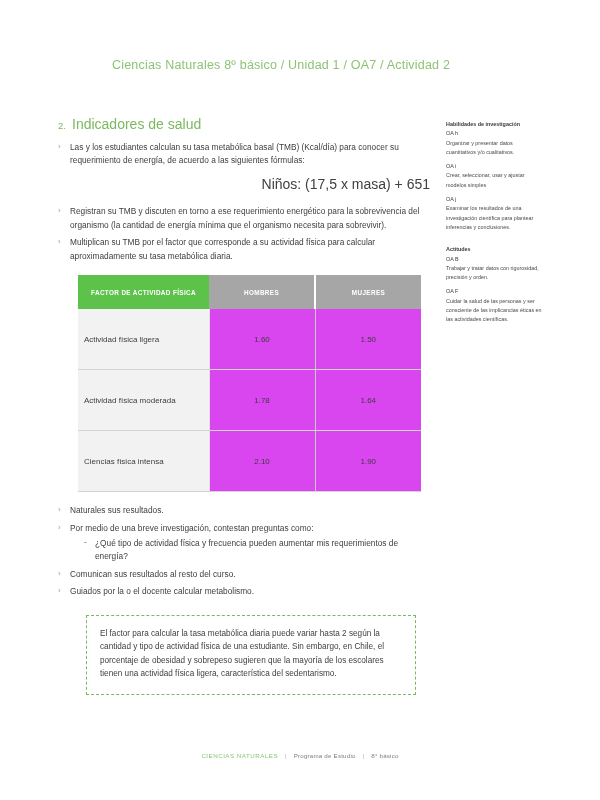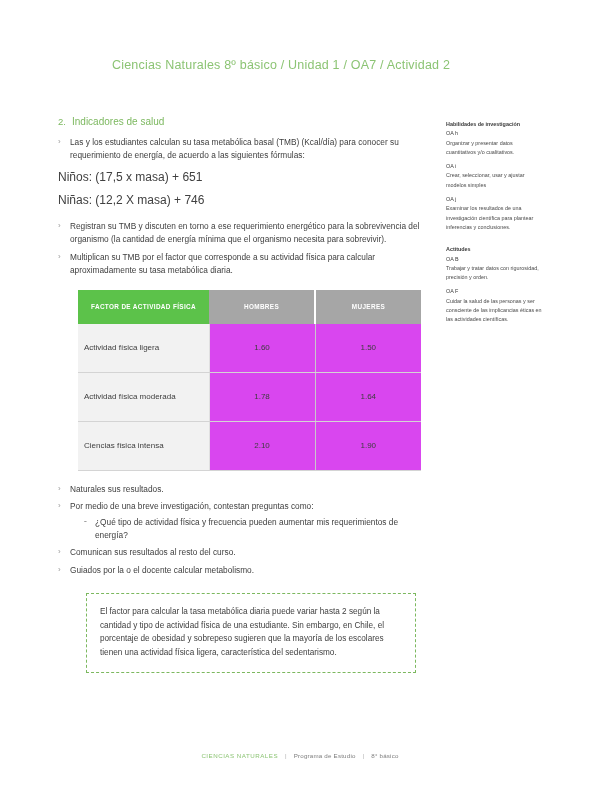--- a/index.html
+++ b/index.html
@@ -48,21 +48,21 @@
     color: #7cb85f;
     font-size: 9.5px;
     margin-bottom: 9px;
   }
   .section-num {
     width: 14px;
     flex: none;
     font-size: 9.5px;
   }
   .section-title {
-    font-size: 10px;
+    font-size: 14px;
   }
 
   
   ul.bullets {
     list-style: none;
     margin: 0;
     padding: 0;
   }
   ul.bullets > li {
     position: relative;
@@ -93,22 +93,22 @@
     line-height: 1.62;
   }
   ul.sub > li > .dash {
     position: absolute;
     left: 0;
     top: -1px;
     color: #9a9a9a;
   }
 
   .formula {
-    text-align: left;
-    font-size: 12px;
+    text-align: right;
+    font-size: 14px;
     line-height: 1.75;
     color: #404040;
     margin: 2px 0 2px 0;
   }
 
   .gap-sm { height: 7px; }
 
   
   .factor-table {
     border-collapse: collapse;
@@ -125,21 +125,21 @@
     text-align: center;
     vertical-align: middle;
     height: 22px;
   }
   .th-green { background: #5cc24a; width: 125px; }
   .th-gray  { background: #a6a6a6; }
   .th-sep   { border-left: 2px solid #ffffff; }
 
   .factor-table td {
     font-size: 8px;
-    padding: 16px 6px;
+    padding: 22px 6px;
     color: #3d3d3d;
     border-bottom: 1px solid #d4d4d4;
     height: 16px;
   }
   .td-label {
     background: #f2f2f2;
     text-align: left;
   }
   .td-val {
     text-align: center;
@@ -228,21 +228,20 @@
     </div>
 
     <ul class="bullets">
       <li>
         <span class="marker">›</span>
         <span>Las y los estudiantes calculan su tasa metabólica basal (TMB) (Kcal/día) para conocer su requerimiento de energía, de acuerdo a las siguientes fórmulas:</span>
       </li>
     </ul>
 
     <div class="formula">Niños: (17,5 x masa) + 651</div>
-    <div class="formula">Niñas: (12,2 X masa) + 746</div>
 
     <div class="gap-sm"></div>
 
     <ul class="bullets">
       <li>
         <span class="marker">›</span>
         <span>Registran su TMB y discuten en torno a ese requerimiento energético para la sobrevivencia del organismo (la cantidad de energía mínima que el organismo necesita para sobrevivir).</span>
       </li>
       <li>
         <span class="marker">›</span>

